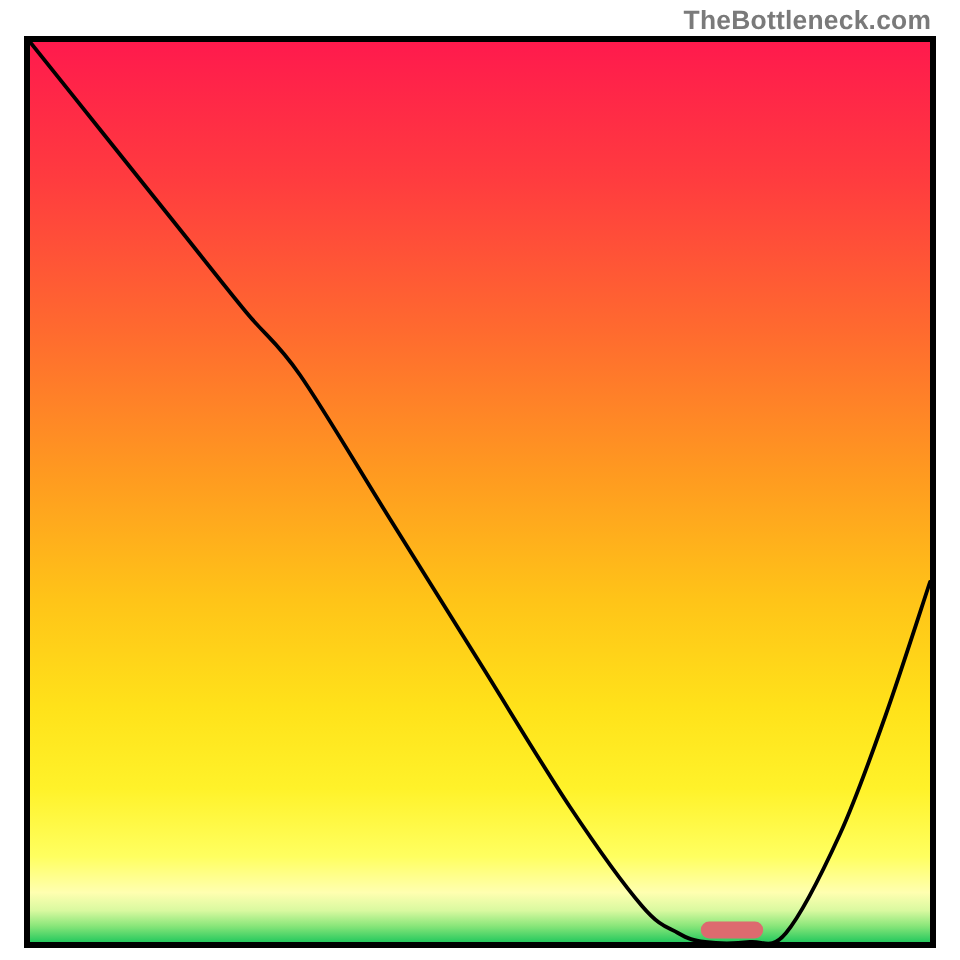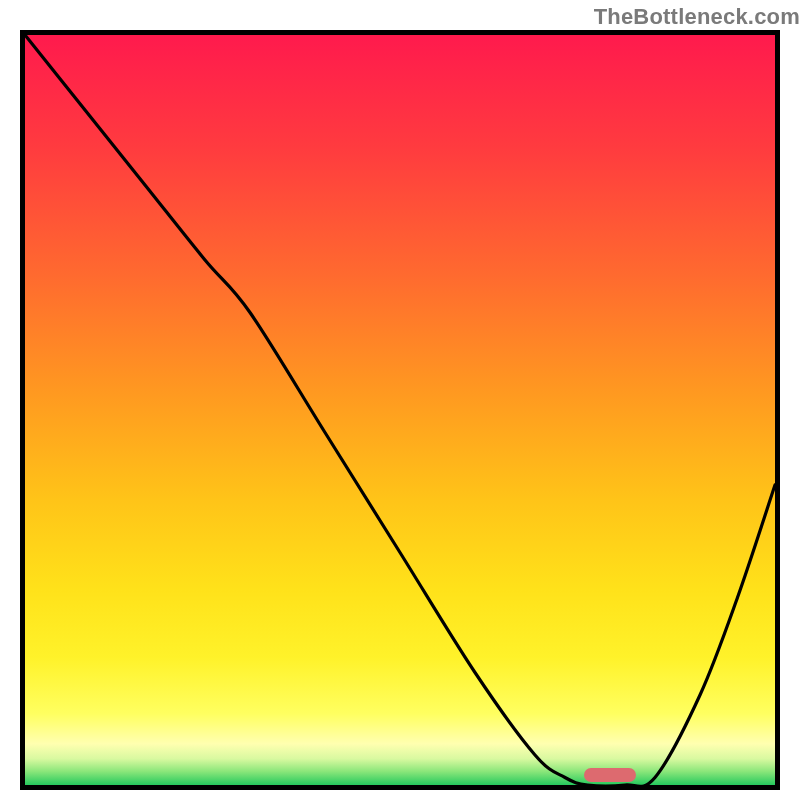--- a/index.html
+++ b/index.html
@@ -12,21 +12,21 @@
     background: #ffffff;
   }
   #stage {
     position: relative;
     width: 800px;
     height: 800px;
   }
   #watermark {
     position: absolute;
     top: 4px;
-    right: 0;
+    right: 24px;
     font-size: 22px;
     font-weight: 600;
     color: #7a7a7a;
     letter-spacing: 0.2px;
     z-index: 5;
     user-select: none;
   }
   
   #plot {
     position: absolute;

